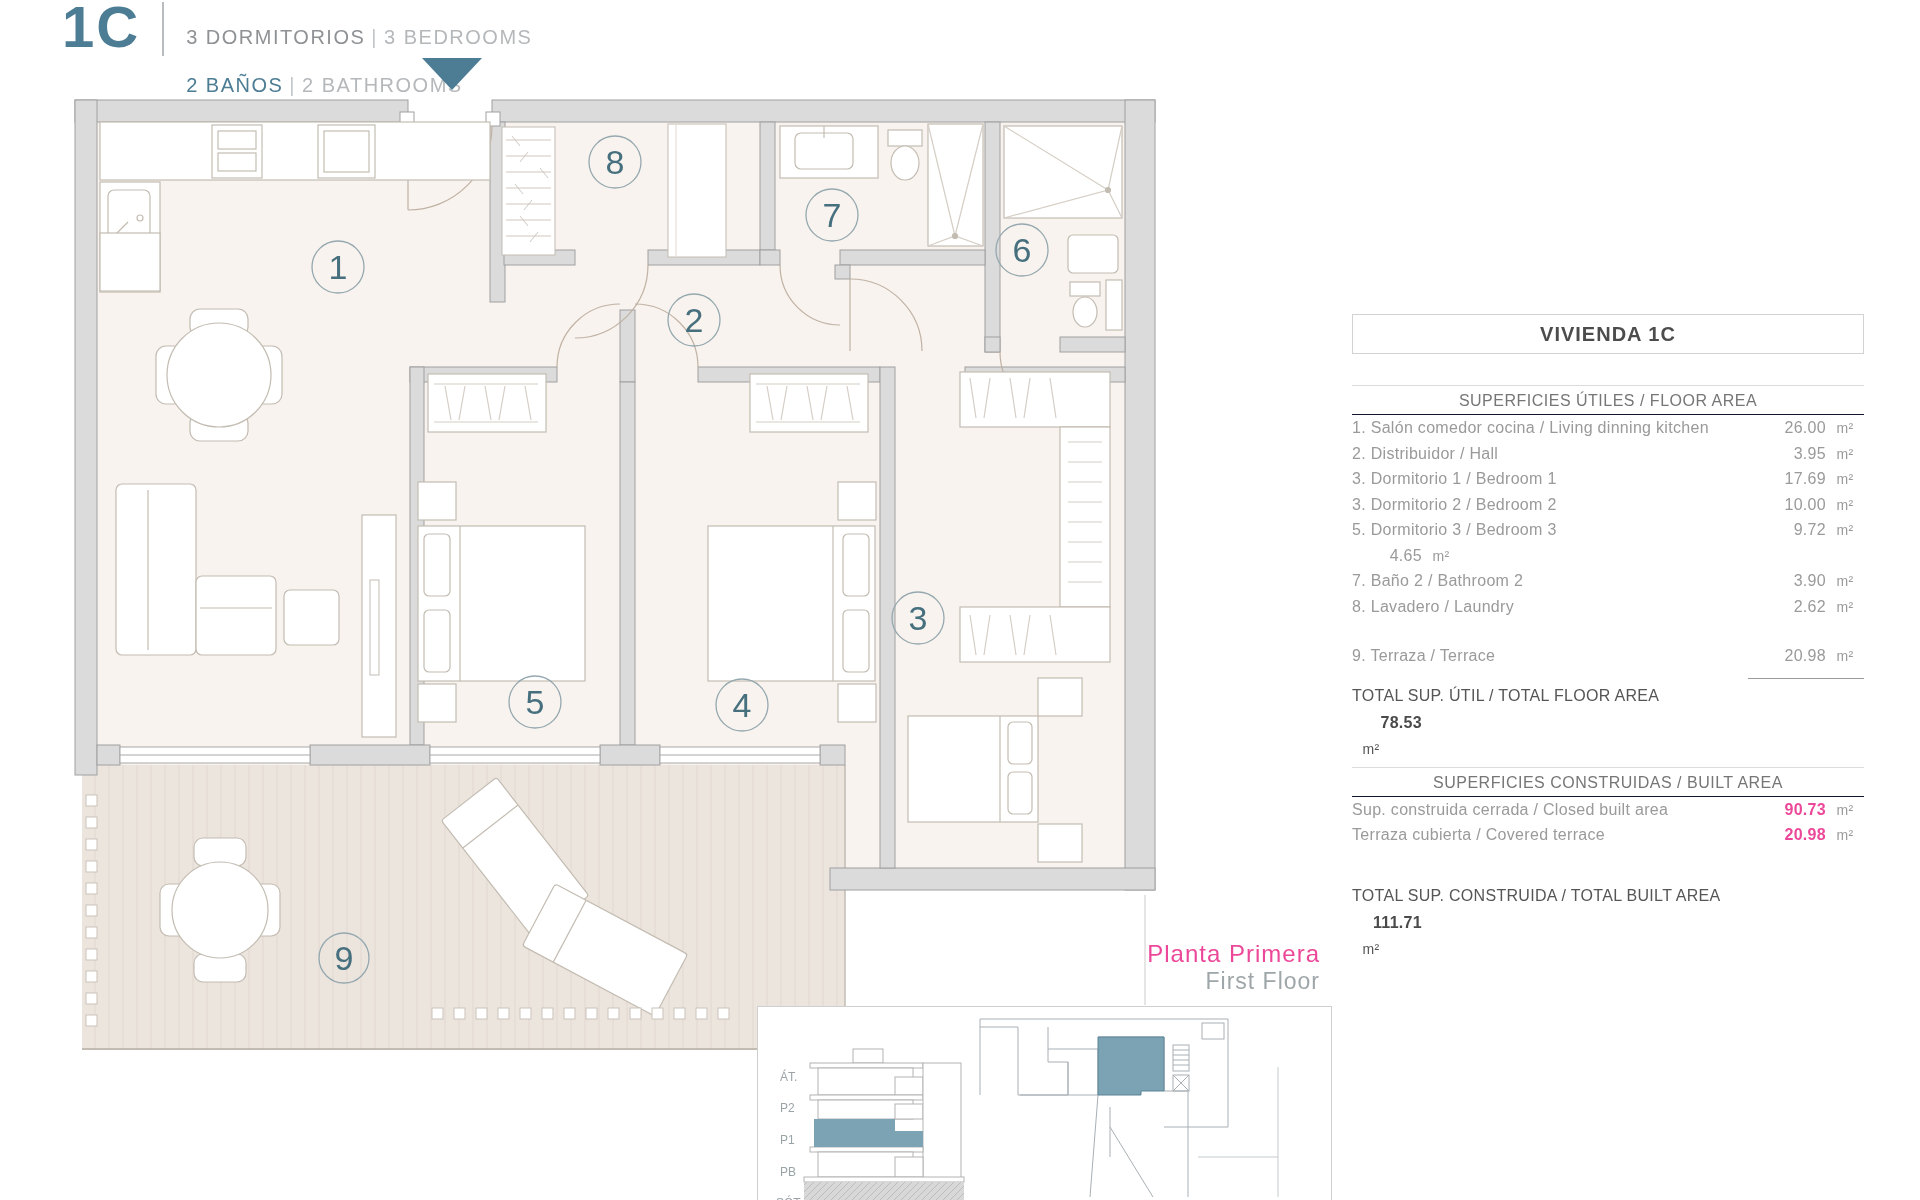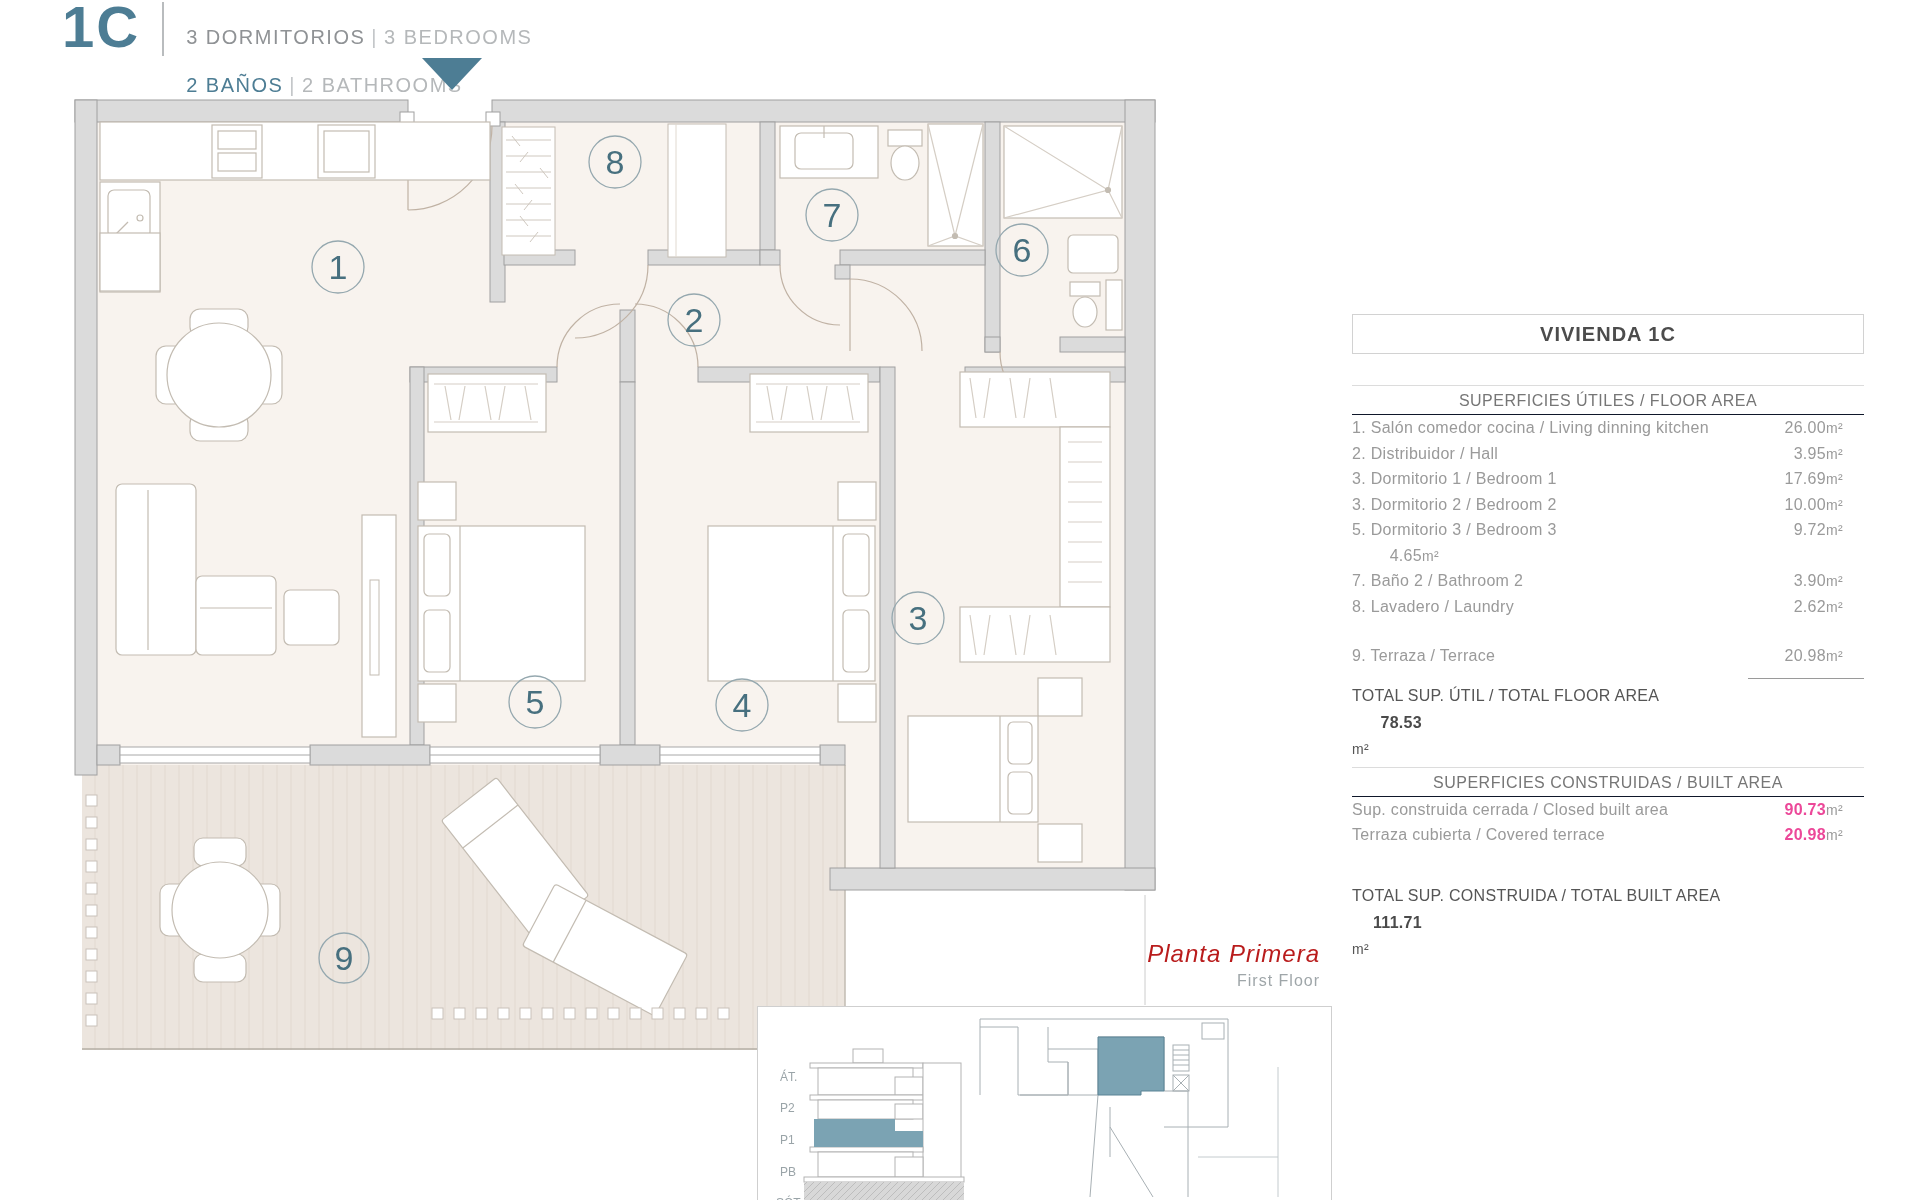--- a/index.html
+++ b/index.html
@@ -23,33 +23,33 @@
   
   .tbl { position:absolute; left:1352px; top:295px; width:512px; color:#9a9a9a; font-size:16px; letter-spacing:.3px;margin-top:19px; }
   .tbl-title { height:40px; border:1px solid #d2d2d2; text-align:center; line-height:38px;
                color:#4c4c4c; font-weight:bold; font-size:20px; letter-spacing:1px; }
   .sec { margin-top:31px; border-top:1px solid #dcdcdc; }
   .sec-h { height:29px; line-height:29px; color:#767676; font-size:16px; letter-spacing:.5px;
            border-bottom:1px solid #0f172a;text-align:center; }
   .row { display:flex; height:24.5px; line-height:24.5px; margin-top:1px; }
   .row .lbl { flex:1; white-space:nowrap; }
   .row .val { width:70px; text-align:right; }
-  .row .unit { width:38px; text-align:left; font-size:14px; }
+  .row .unit { width:38px; text-align:center; font-size:14px; }
   .row-gap { height:24px; }
   .tot-line { margin-left:396px; width:116px; border-top:1px solid #9a9a9a; margin-top:9px; }
   .row.total { color:#555555; margin-top:3px; height:27px; line-height:27px;flex-direction:column; }
   .row.total .val { font-weight:bold; color:#4a4a4a; }
   .row .val.strong { font-weight:bold; color:#ec4899; }
   .sec2-gap { height:27px; }
   .tot2-gap { height:31px; }
 
   
   .floor-label { position:absolute; left:1020px; top:940px; width:300px; text-align:right; }
-  .floor-label .es { color:#b91c1c; font-size:24px; letter-spacing:1px; line-height:28px;font-style:italic; }
-  .floor-label .en { color:#9fa6a9; font-size:16px; letter-spacing:1px; line-height:26px; }
+  .floor-label .es { color:#ec4899; font-size:24px; letter-spacing:1px; line-height:28px; }
+  .floor-label .en { color:#9fa6a9; font-size:23px; letter-spacing:1px; line-height:26px; }
 
   
   .mini { position:absolute; left:757px; top:1006px; width:575px; height:300px;
           border:1px solid #cfcfcf; background:#ffffff; }
 </style>
 </head>
 <body>
 
 <div class="hdr">
   <div class="hdr-unit">1C</div>

